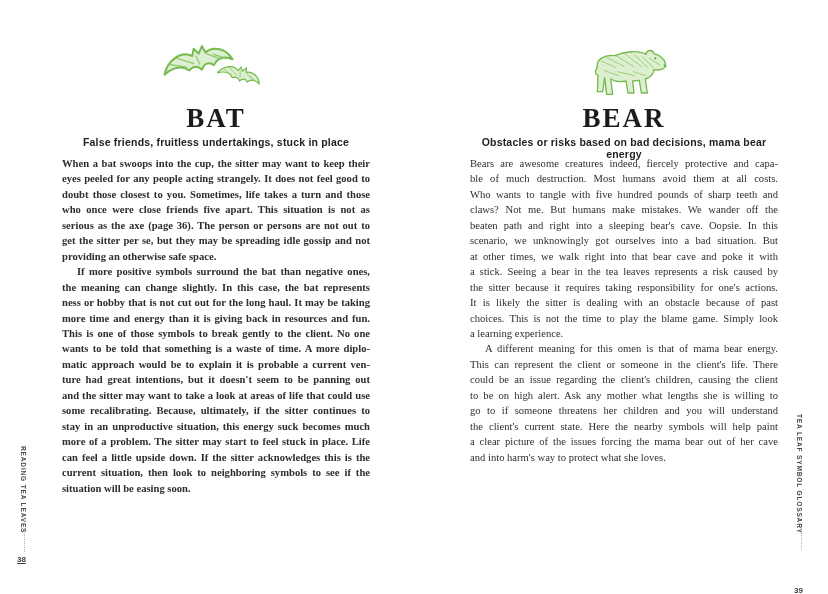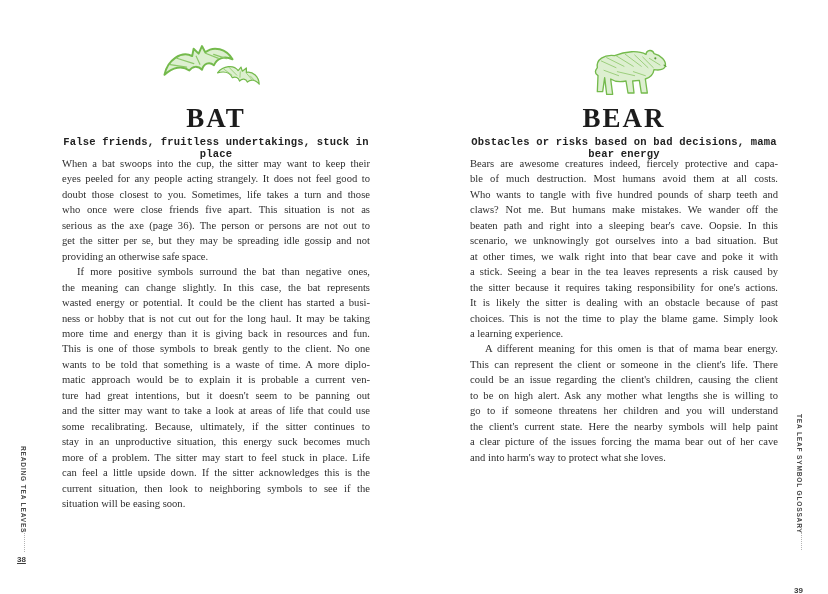--- a/index.html
+++ b/index.html
@@ -13,27 +13,27 @@
   
   .entry-header{position:absolute;top:40px;width:308px;text-align:center;}
   .entry-header.left{left:62px;}
   .entry-header.right{left:470px;}
   .illustration{height:62px;display:flex;align-items:center;justify-content:center;}
   .entry-title{
     margin:2px 0 0 0;font-size:27px;font-weight:700;letter-spacing:2px;
     color:#1c1c1c;font-family:"Liberation Serif","DejaVu Serif",serif;line-height:28px;
   }
   .entry-subtitle{
-    margin:4px 0 0 0;font-family:Liberation Mono, monospace;
+    margin:4px 0 0 0;font-family:Liberation Sans, sans-serif;
     font-size:10.5px;font-weight:700;color:#222;letter-spacing:0.2px;line-height:12px;
   }
 
   
   .body-col{position:absolute;top:156px;width:308px;}
-  .body-col.left{left:62px;}
+  .body-col.left{left:62px;font-weight:bold;}
   .body-col.right{left:470px;}
   .para{margin:0;}
   .line{
     font-size:10.6px;line-height:15.45px;color:#2e2e2e;
     text-align:justify;text-align-last:justify;white-space:normal;
   }
   .line.last{text-align-last:left;}
   .line.indent{text-indent:15px;}
 
   
@@ -90,21 +90,20 @@
         <div class="line">eyes peeled for any people acting strangely. It does not feel good to</div>
         <div class="line">doubt those closest to you. Sometimes, life takes a turn and those</div>
         <div class="line">who once were close friends five apart. This situation is not as</div>
         <div class="line">serious as the axe (page 36). The person or persons are not out to</div>
         <div class="line">get the sitter per se, but they may be spreading idle gossip and not</div>
         <div class="line last">providing an otherwise safe space.</div>
       </div>
       <div class="para">
         <div class="line indent">If more positive symbols surround the bat than negative ones,</div>
         <div class="line">the meaning can change slightly. In this case, the bat represents</div>
-        <div class="line">wasted energy or potential. It could be the client has started a busi-</div>
         <div class="line">ness or hobby that is not cut out for the long haul. It may be taking</div>
         <div class="line">more time and energy than it is giving back in resources and fun.</div>
         <div class="line">This is one of those symbols to break gently to the client. No one</div>
         <div class="line">wants to be told that something is a waste of time. A more diplo-</div>
         <div class="line">matic approach would be to explain it is probable a current ven-</div>
         <div class="line">ture had great intentions, but it doesn't seem to be panning out</div>
         <div class="line">and the sitter may want to take a look at areas of life that could use</div>
         <div class="line">some recalibrating. Because, ultimately, if the sitter continues to</div>
         <div class="line">stay in an unproductive situation, this energy suck becomes much</div>
         <div class="line">more of a problem. The sitter may start to feel stuck in place. Life</div>

